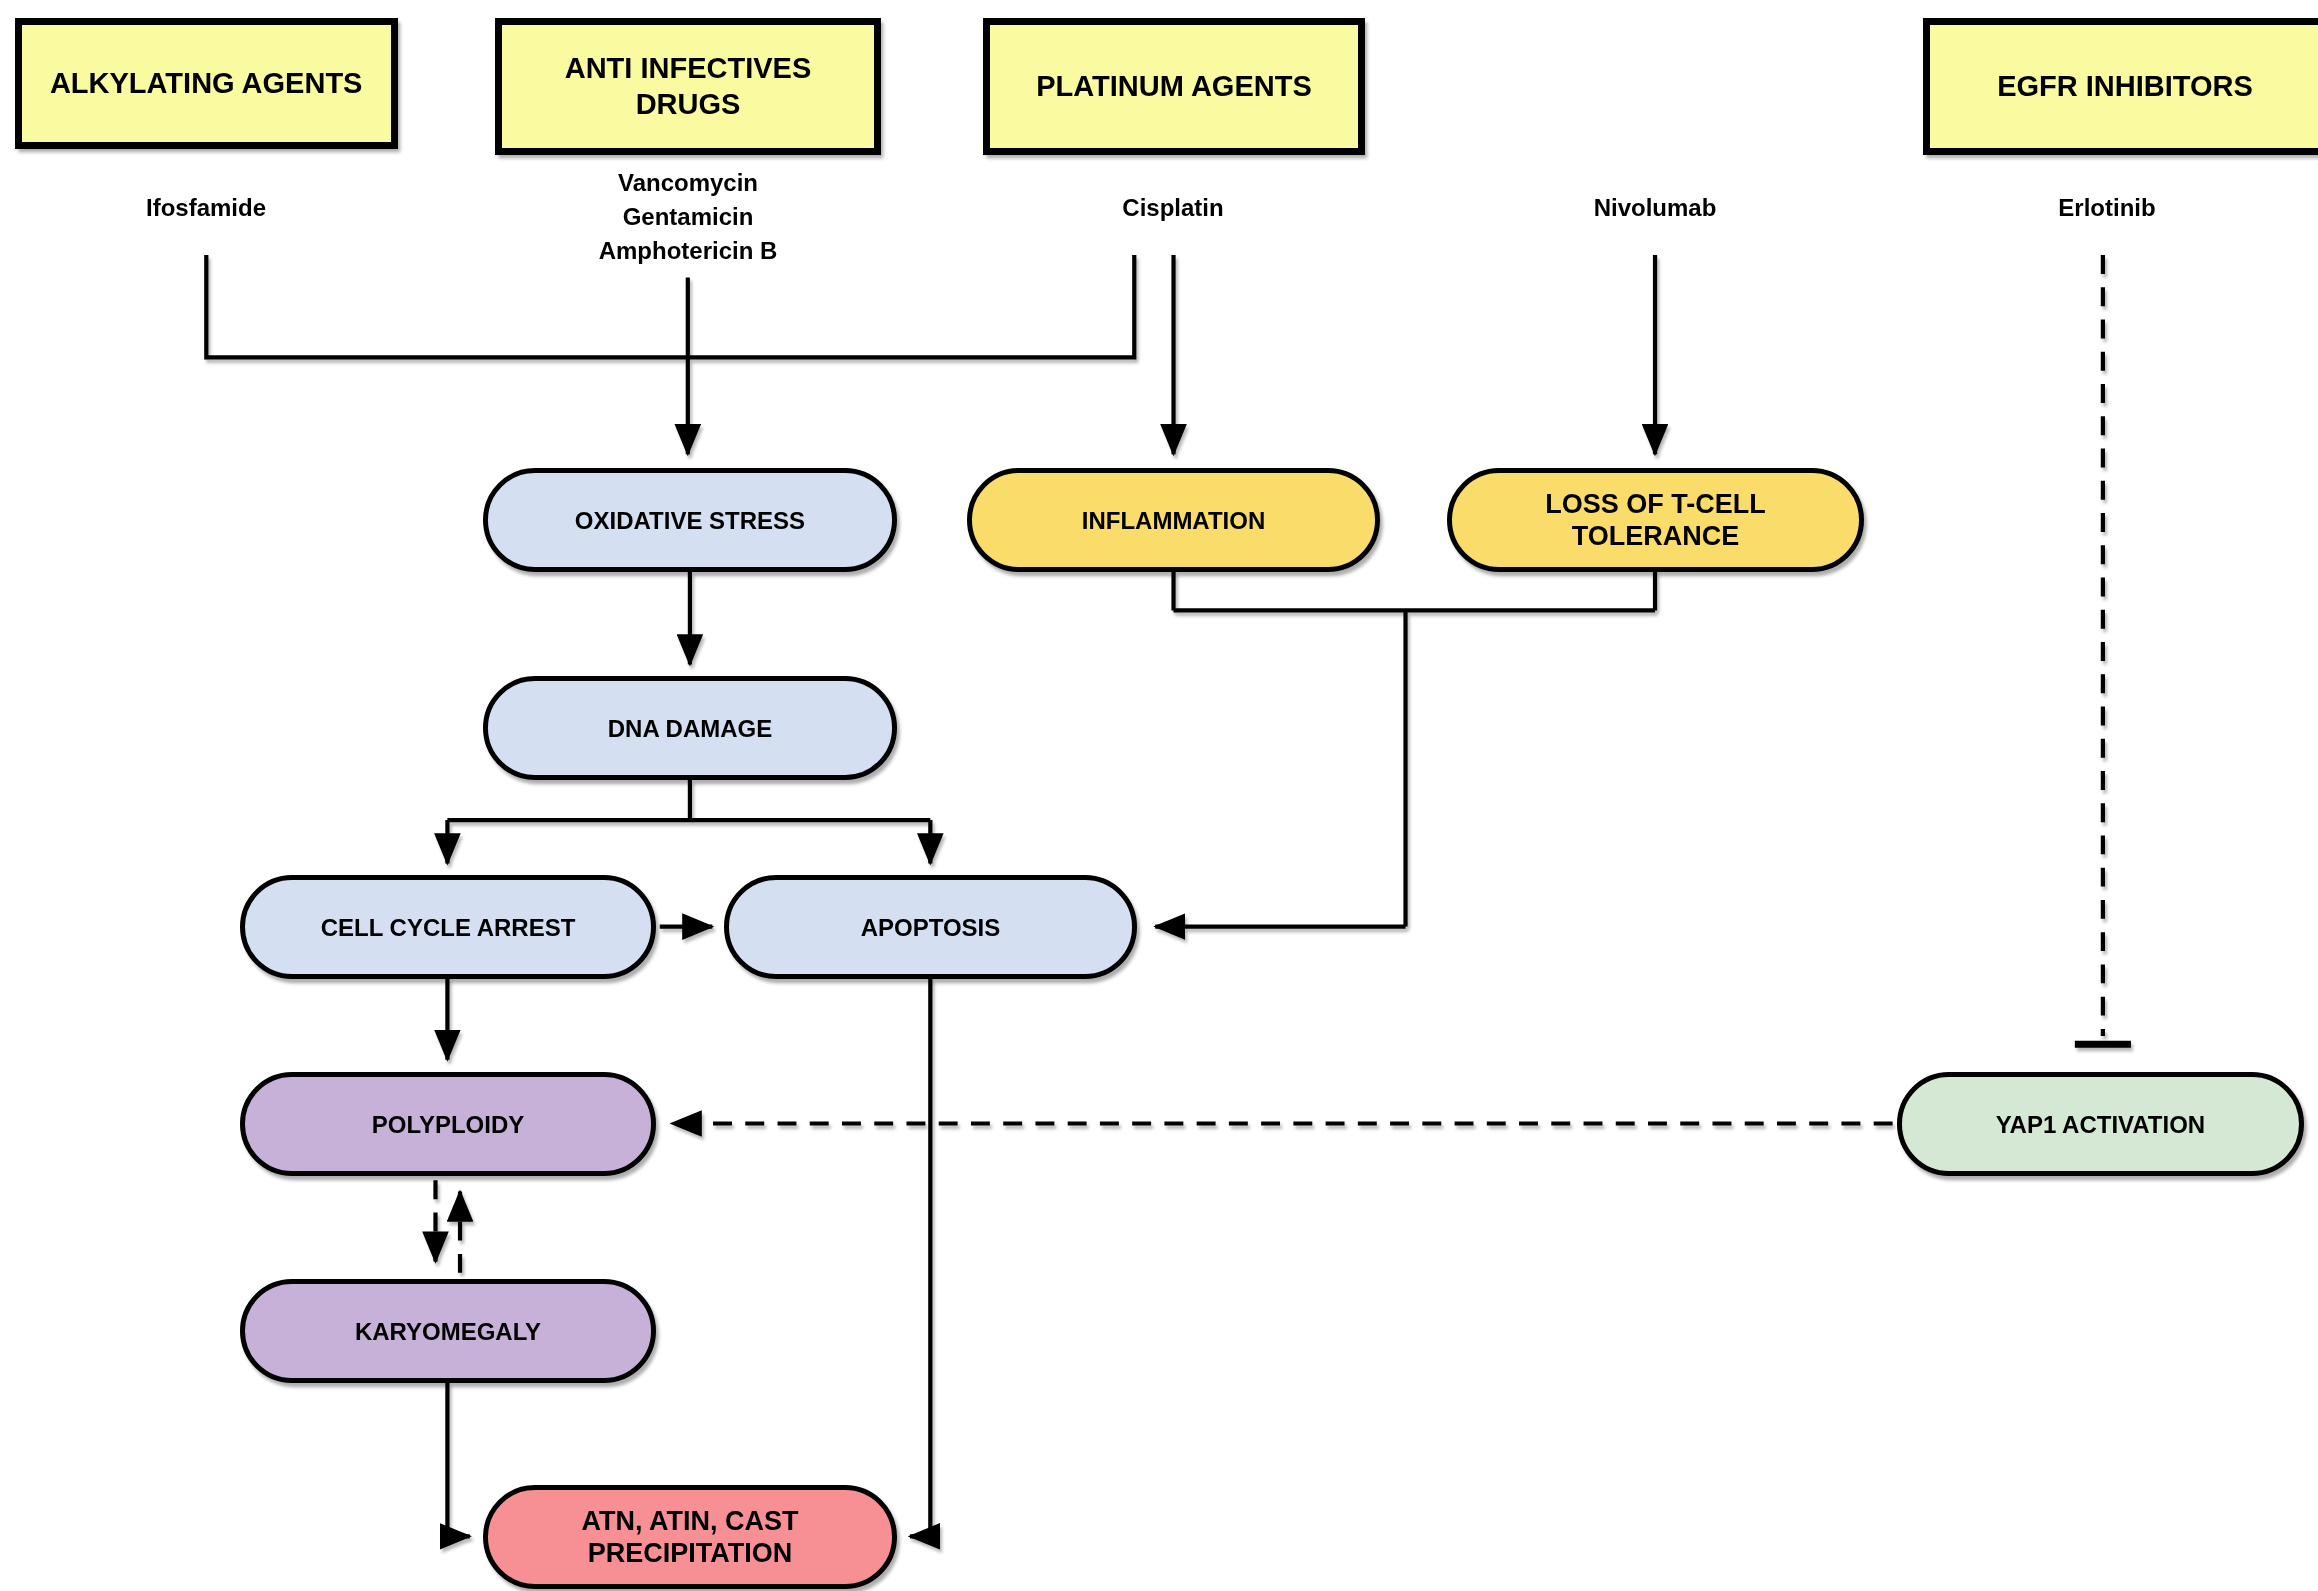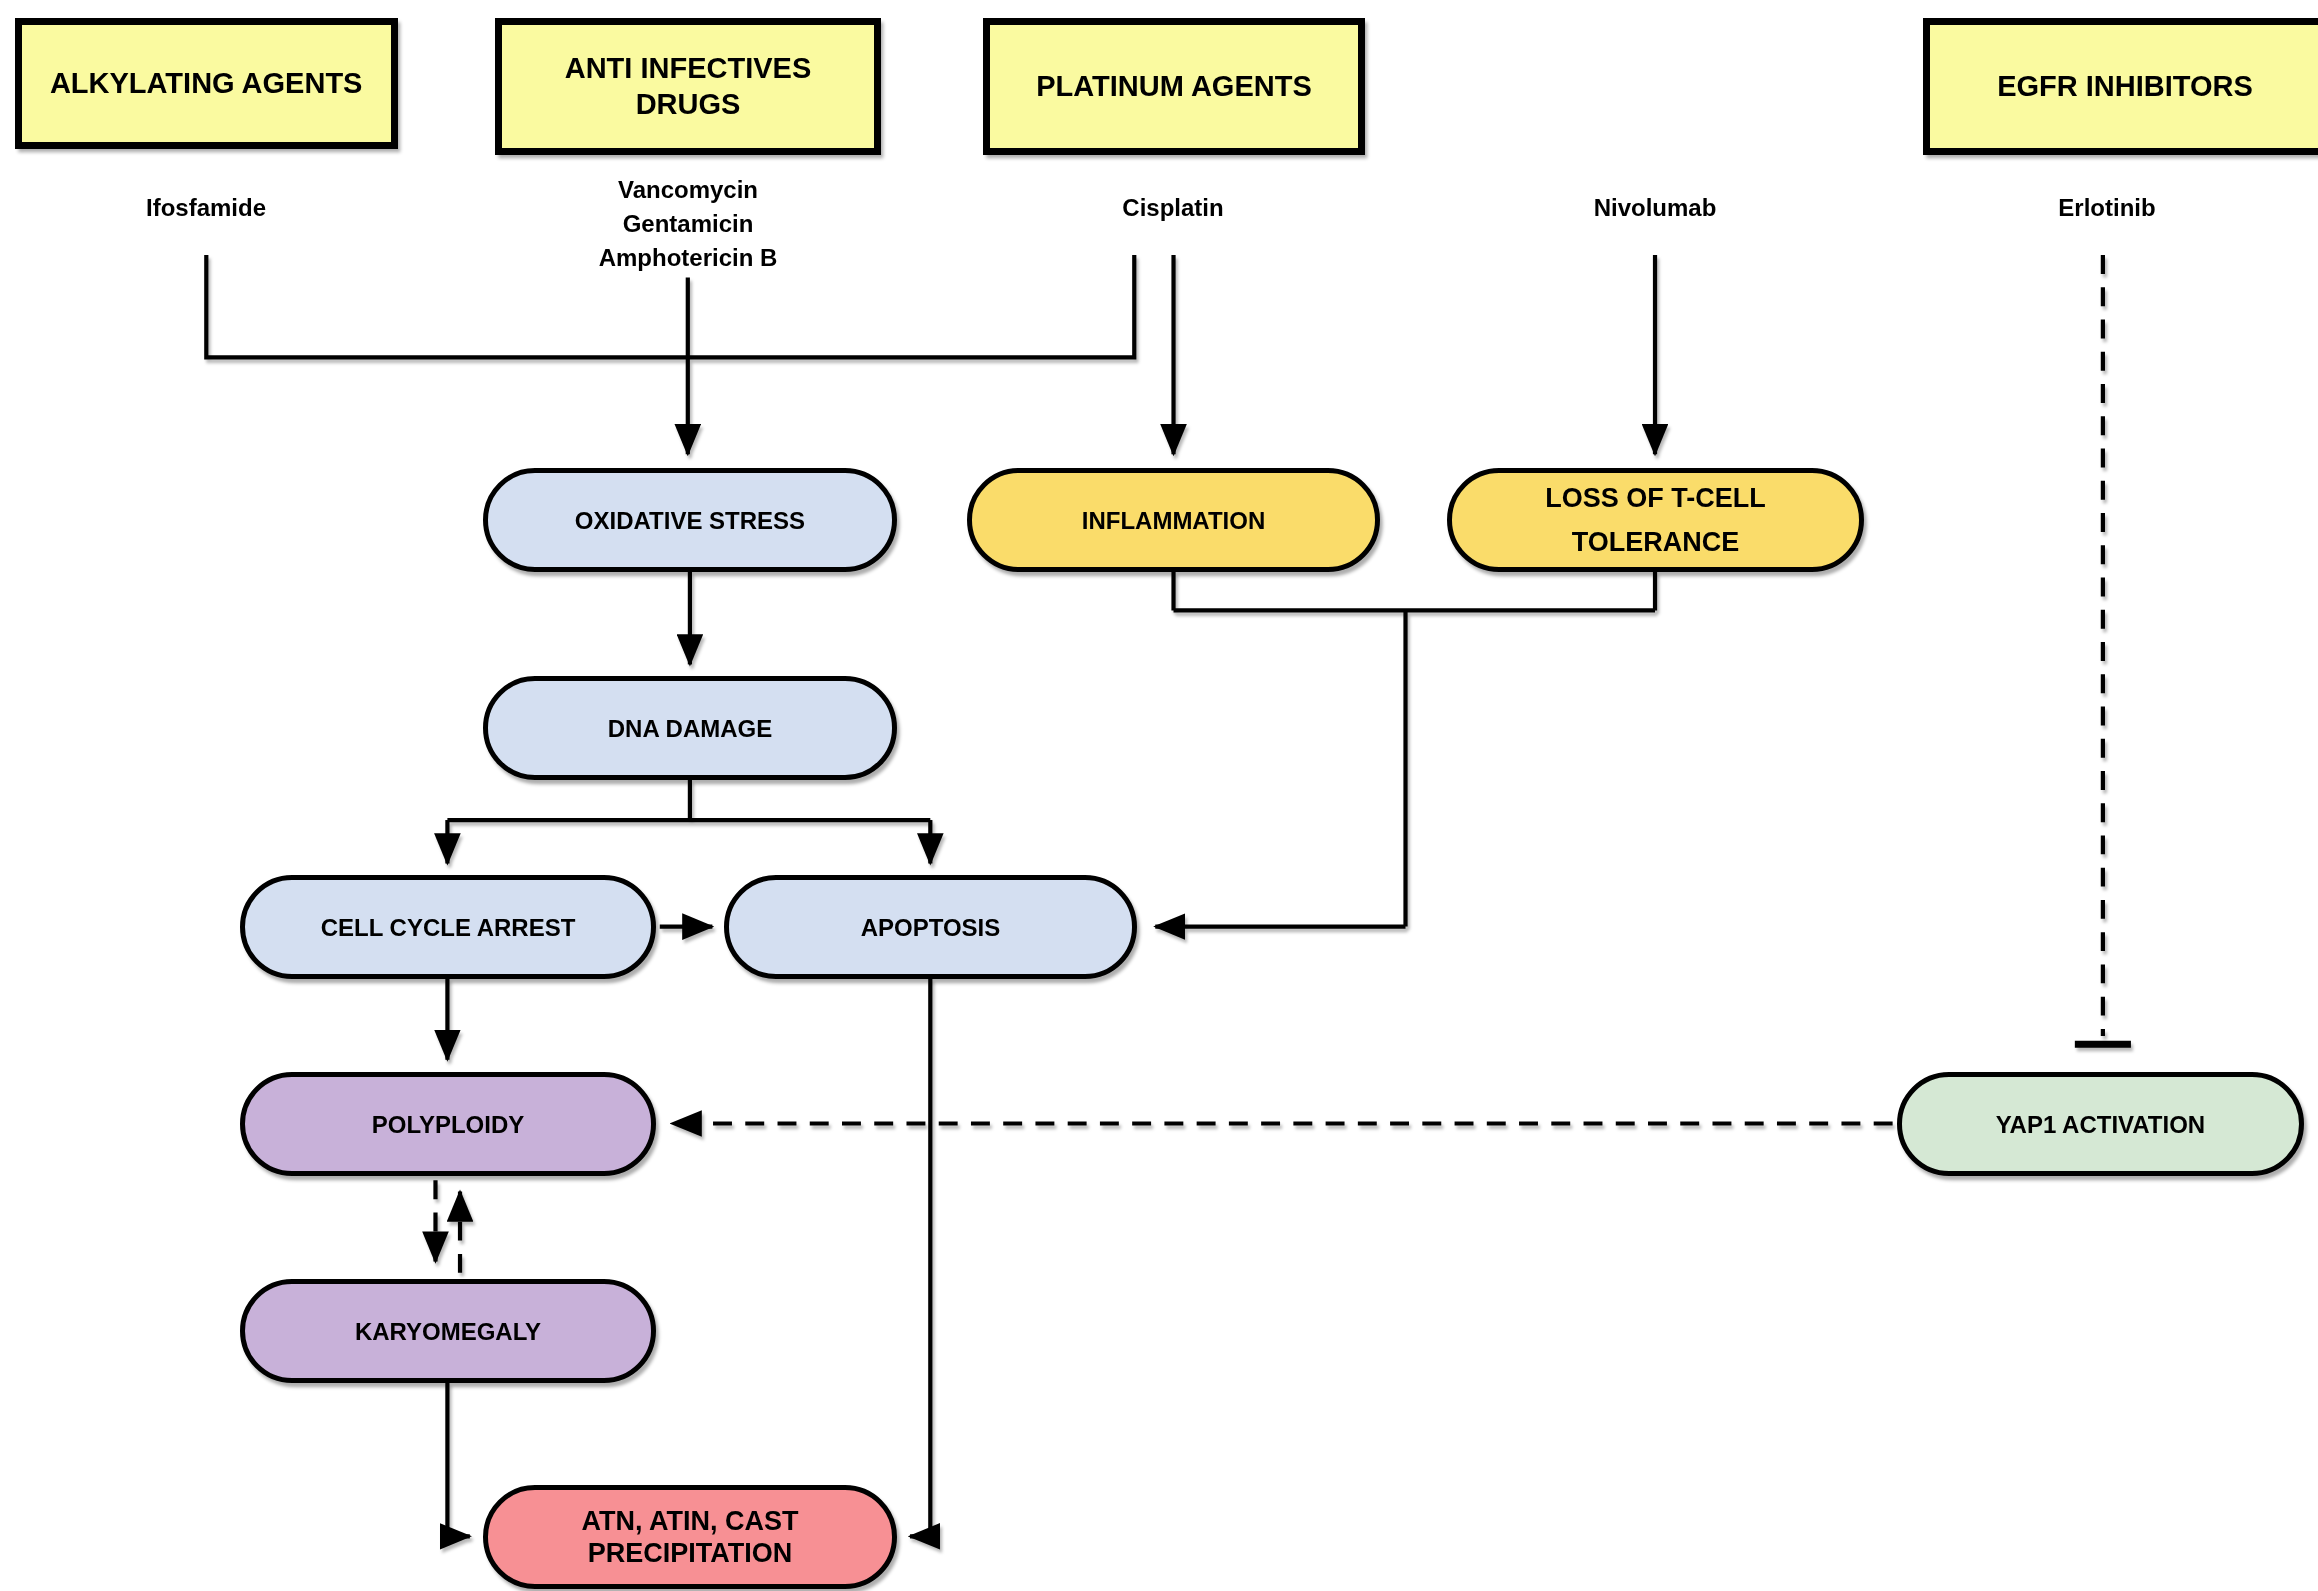--- a/index.html
+++ b/index.html
@@ -113,34 +113,34 @@
 DRUGS</span>
   </div>
   <div class="node rect" style="left:983px; top:17.5px; width:382px; height:137px;">
     <span>PLATINUM AGENTS</span>
   </div>
   <div class="node rect" style="left:1923px; top:17.5px; width:404px; height:137px;">
     <span>EGFR INHIBITORS</span>
   </div>
 
   <div class="drug" style="left:206px; top:191px;">Ifosfamide</div>
-  <div class="drug" style="left:688px; top:173px;">Vancomycin
+  <div class="drug" style="left:688px; top:166px;">Vancomycin
 Gentamicin
 Amphotericin B</div>
   <div class="drug" style="left:1173px; top:191px;">Cisplatin</div>
   <div class="drug" style="left:1655px; top:191px;">Nivolumab</div>
   <div class="drug" style="left:2107px; top:191px;">Erlotinib</div>
 
   <div class="node pill" style="left: 483px; top: 468px; width: 414px; height: 104px; background: rgb(212, 223, 241);">
     <span>OXIDATIVE STRESS</span>
   </div>
   <div class="node pill" style="left: 967px; top: 468px; width: 413px; height: 104px; background: rgb(250, 220, 106);">
     <span>INFLAMMATION</span>
   </div>
-  <div class="node pill" style="left: 1447px; top: 468px; width: 417px; height: 104px; font-size: 27px; line-height: 44px; background: rgb(250, 220, 106);">
+  <div class="node pill" style="left: 1447px; top: 468px; width: 417px; height: 104px; font-size: 27px; line-height: 32px; background: rgb(250, 220, 106);">
     <span>LOSS OF T-CELL
 TOLERANCE</span>
   </div>
   <div class="node pill" style="left: 483px; top: 676px; width: 414px; height: 104px; background: rgb(212, 223, 241);">
     <span>DNA DAMAGE</span>
   </div>
   <div class="node pill" style="left: 240px; top: 875px; width: 416px; height: 104px; background: rgb(212, 223, 241);">
     <span>CELL CYCLE ARREST</span>
   </div>
   <div class="node pill" style="left: 724px; top: 875px; width: 413px; height: 104px; background: rgb(212, 223, 241);">

